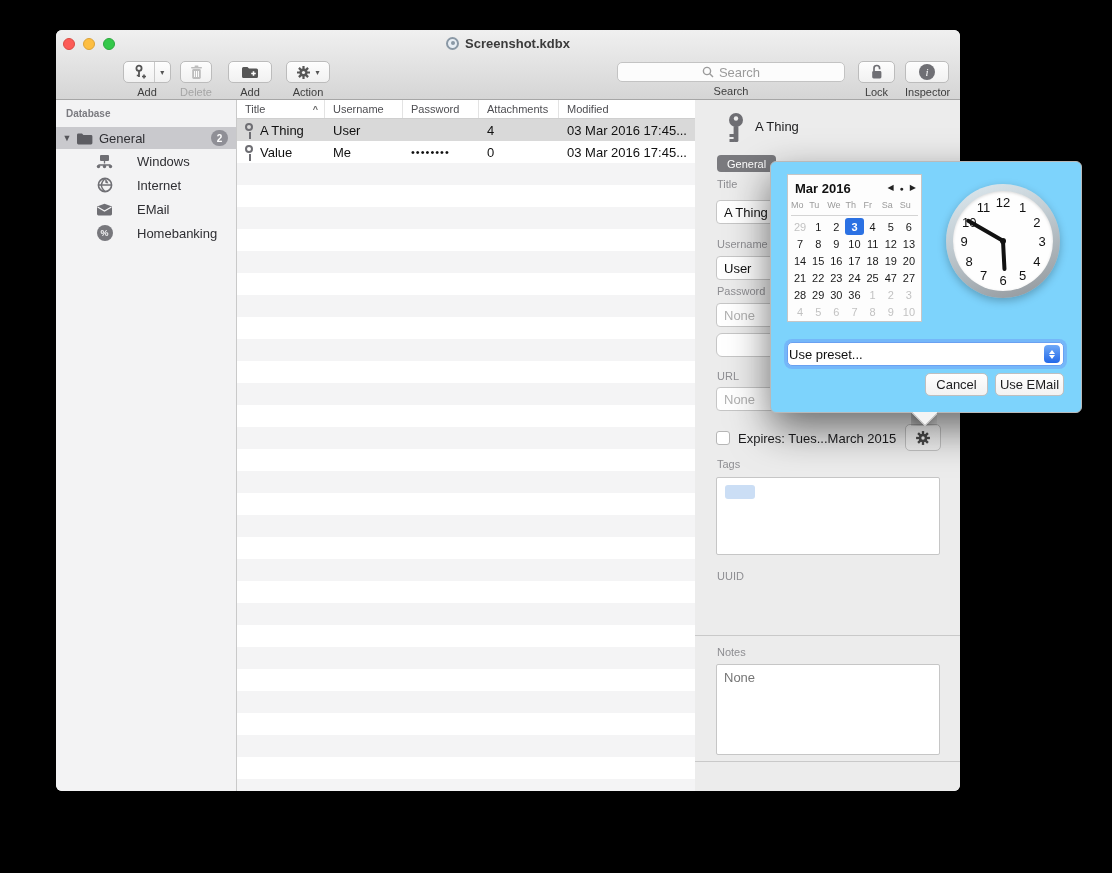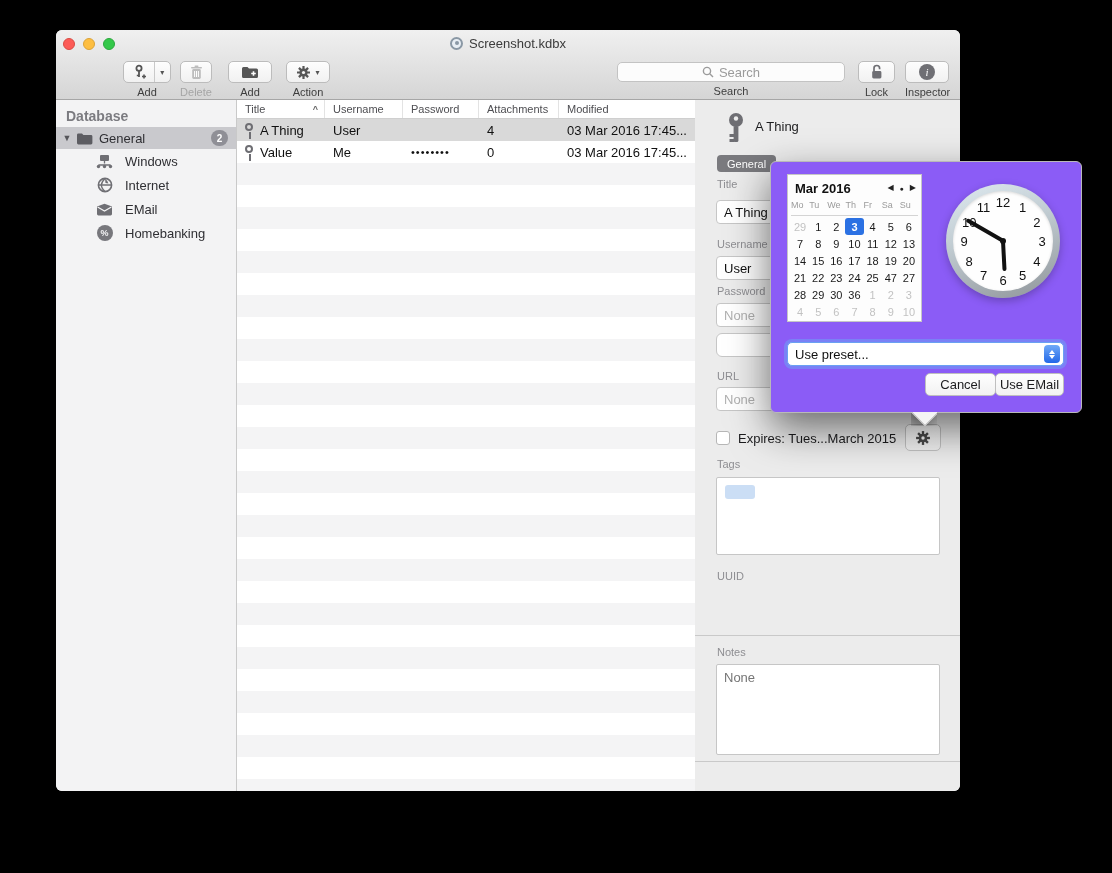--- a/index.html
+++ b/index.html
@@ -3,21 +3,21 @@
 <meta charset="utf-8">
 <style>
   * { margin:0; padding:0; box-sizing:border-box; }
   html,body { width:1112px; height:873px; background:#000; font-family:"Liberation Sans", sans-serif; overflow:hidden; }
   .stage { position:relative; width:1112px; height:873px; background:#000; }
 
   
   .window { position:absolute; left:56px; top:30px; width:904px; height:761px;
             border-radius:6px; overflow:hidden; background:#ececec; box-shadow:0 20px 50px rgba(0,0,0,.6); }
   .chrome { position:relative; height:70px; background:linear-gradient(#f0f0f0,#d5d5d5); border-bottom:1px solid #a6a6a6; }
-  .titlebar { position:relative; height:26px; }
+  .titlebar { position:relative; height:26px;font-weight:bold; }
   .traffic { position:absolute; left:7px; top:8px; display:flex; gap:8px; }
   .tl { width:12px; height:12px; border-radius:50%; }
   .tl.red { background:var(--traffic-red,#fc5b57); border:1px solid #d94c44; }
   .tl.yellow { background:var(--traffic-yellow,#fdbe41); border:1px solid #dba338; }
   .tl.green { background:var(--traffic-green,#34c84a); border:1px solid #2ca83e; }
   .titlewrap { position:absolute; left:0; right:0; top:0; height:26px; display:flex; align-items:center; justify-content:center; gap:6px; }
   .docicon { width:13px; height:13px; border-radius:50%; border:2px solid #8a98a5; background:#e8eef4; position:relative; }
   .docicon::after { content:""; position:absolute; left:2.5px; top:2.5px; width:4px; height:4px; border-radius:50%; background:#8a98a5; }
   .wtitle { font-size:13px; color:#3b3b3b; }
 
@@ -30,28 +30,28 @@
   .split { display:flex; align-items:stretch; }
   .split .part { display:flex; align-items:center; justify-content:center; }
   .split .sep { width:1px; background:#c9c9c9; }
   .chev { font-size:8px; color:#555; }
   .searchfield { width:228px; height:20px; border:1px solid #c3c3c3; border-radius:5px; background:#fcfcfc;
                  display:flex; align-items:center; justify-content:center; gap:5px; color:#9b9b9b; font-size:13px; }
 
   
   .content { position:absolute; top:70px; left:0; right:0; bottom:0; display:flex; }
   .sidebar { width:181px; background:#f3f3f4; border-right:1px solid #c9c9c9; position:relative; font-size:13px; color:#2f2f33; }
-  .sb-header { position:absolute; left:10px; top:8px; font-size:14px; font-weight:bold; color:#7b7b80; }
+  .sb-header { position:absolute; left:10px; top:8px; font-size:10px; font-weight:bold; color:#7b7b80; }
   .sb-root { position:absolute; left:0; top:27px; width:100%; height:22px; background:#c9c9cd; display:flex; align-items:center; }
   .sb-tri { width:18px; text-align:center; font-size:9px; color:#55555a; margin-left:2px; }
   .sb-root .lab { margin-left:6px; }
   .badge { position:absolute; right:8px; top:3px; min-width:17px; height:16px; border-radius:9px; background:#8f8f96;
            color:#fff; font-size:10px; font-weight:bold; display:flex; align-items:center; justify-content:center; padding:0 4px; }
   .sb-children { position:absolute; left:0; top:49px; width:100%; }
-  .sb-item { height:24px; display:flex; align-items:center; padding-left:40px; gap:12px; }
+  .sb-item { height:24px; display:flex; align-items:center; padding-left:40px; gap:24px; }
   .sb-ic { width:17px; height:17px; display:flex; align-items:center; justify-content:center; color:#6f6f74; flex:none; }
   .pcirc { width:16px; height:16px; border-radius:50%; background:#77777c; color:#f3f3f4; font-size:9px; font-weight:bold;
            display:flex; align-items:center; justify-content:center; }
 
   
   .tablewrap { width:458px; background:#fff; position:relative; overflow:hidden; }
   .thead { height:19px; border-bottom:1px solid #cfcfcf; display:grid; grid-template-columns:88px 78px 76px 80px auto;
            align-items:center; font-size:11px; color:#4e4e52; background:#fff; }
   .th { padding-left:8px; border-right:1px solid #e3e3e3; height:100%; display:flex; align-items:center; position:relative; }
   .th:last-child { border-right:none; }
@@ -76,21 +76,21 @@
   .tabpill { background:#7a7a7e; color:#fff; font-size:11px; height:17px; border-radius:4px; display:flex;
              align-items:center; padding:0 10px; }
   .checkbox { width:14px; height:14px; background:#fff; border:1px solid #b6b6b6; border-radius:3px; }
   .gearbtn { width:36px; height:27px; background:linear-gradient(#fdfdfd,#f0f0f0); border:1px solid #c2c2c2; border-radius:5px;
              display:flex; align-items:center; justify-content:center; }
   .bigbox { background:#fff; border:1px solid #c6c6c6; border-radius:2px; }
   .tagpill { width:30px; height:14px; border-radius:3px; background:var(--tag-pill,#cbdef5); }
   .divider { height:1px; background:#c9c9c9; left:0; width:265px; }
 
   
-  .popover { position:absolute; left:770px; top:161px; width:312px; height:252px; background:#8b5cf6;
+  .popover { position:absolute; left:770px; top:161px; width:312px; height:252px; background:#7dd3fc;
              border:1px solid #b9b9b9; border-radius:6px; box-shadow:0 16px 40px rgba(0,0,0,.55); z-index:10; }
   .pop-arrow { position:absolute; left:140px; top:250px; width:26px; height:14px; overflow:hidden; }
   .pop-arrow::after { content:""; position:absolute; left:4px; top:-10px; width:18px; height:18px; background:#f4f4f4;
              border:1px solid #b9b9b9; transform:rotate(45deg); box-shadow:0 6px 14px rgba(0,0,0,.4); }
 
   .cal { position:absolute; left:16px; top:12px; width:135px; height:148px; background:#fdfdfd; border:1px solid #c6c6c6; }
   .cal-head { position:absolute; left:7px; right:5px; top:5px; height:16px; display:flex; align-items:center; }
   .cal-title { font-size:13px; font-weight:bold; color:#111; flex:1; }
   .cal-nav { display:flex; gap:6px; align-items:center; color:#222; }
   .cal-nav .nv { font-size:8px; line-height:1; }
@@ -110,31 +110,31 @@
                 background:#fefefe; box-shadow:inset 0 1px 3px rgba(0,0,0,.15); }
   .clock-face .num { position:absolute; font-size:13px; color:#111; transform:translate(-50%,-50%); }
   .hand { position:absolute; left:calc(50% - 2px); bottom:50%; width:4px; background:#111; border-radius:3px;
           transform-origin:50% 100%; }
   .hand.hour { height:30px; }
   .hand.minute { height:42px; width:3.5px; }
   .clock-dot { position:absolute; left:calc(50% - 3px); top:calc(50% - 3px); width:6px; height:6px; border-radius:50%; background:#111; }
 
   .preset { position:absolute; left:16px; top:180px; width:277px; height:24px; background:#fff; border:1px solid #6aa1f2;
             border-radius:5px; box-shadow:0 0 0 3px rgba(110,160,245,.55); display:flex; align-items:center; }
-  .preset .ptext { flex:1; padding-left:7px; font-size:13px; color:#111; }
+  .preset .ptext { flex:1; padding-left:1px; font-size:13px; color:#111; }
   .stepper { width:16px; height:18px; margin-right:3px; border-radius:4px; background:linear-gradient(#6fa9f8,#2368e8);
              display:flex; flex-direction:column; align-items:center; justify-content:center; gap:1px; }
   .stepper i { border-left:3.5px solid transparent; border-right:3.5px solid transparent; display:block; }
   .stepper .up { border-bottom:4px solid #fff; }
   .stepper .dn { border-top:4px solid #fff; }
 
   .popbtn { position:absolute; top:211px; height:23px; background:linear-gradient(#fefefe,#f2f2f2); border:1px solid #bfbfbf;
             border-radius:5px; font-size:13px; color:#1c1c1e; display:flex; align-items:center; justify-content:center;
             font-family:"Liberation Sans",sans-serif; }
-  .btn-cancel { left:154px; width:71px; }
+  .btn-cancel { left:154px; width:63px; }
   .btn-usedate { left:224px; width:69px; }
 
   svg { display:block; }
 </style>
 </head>
 <body>
 
 <div class="stage">
 
   <div class="window">

